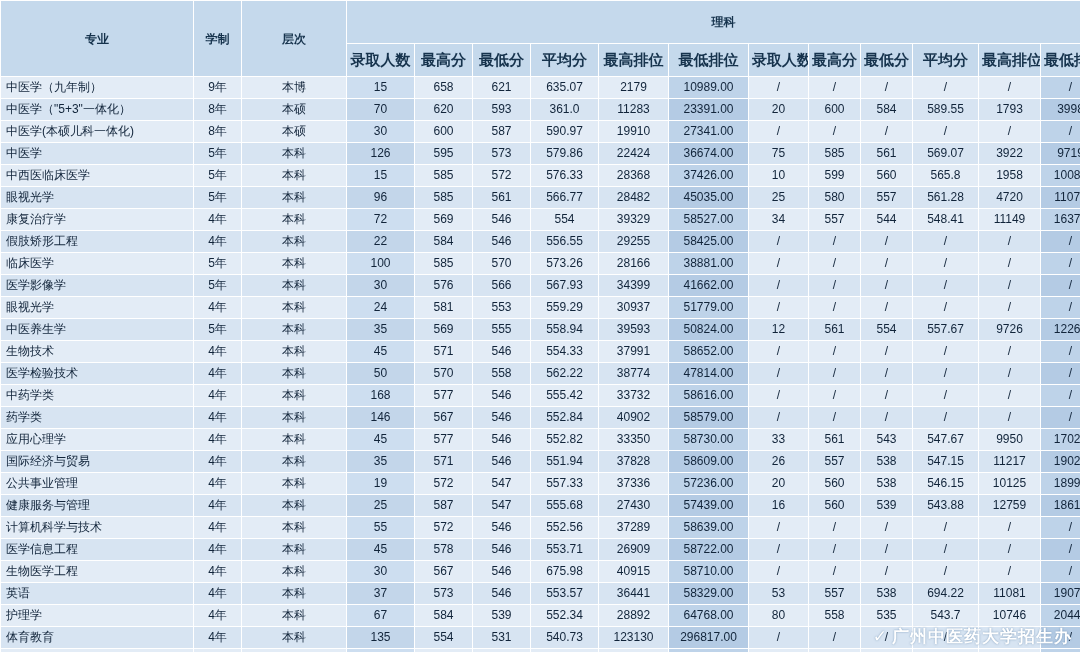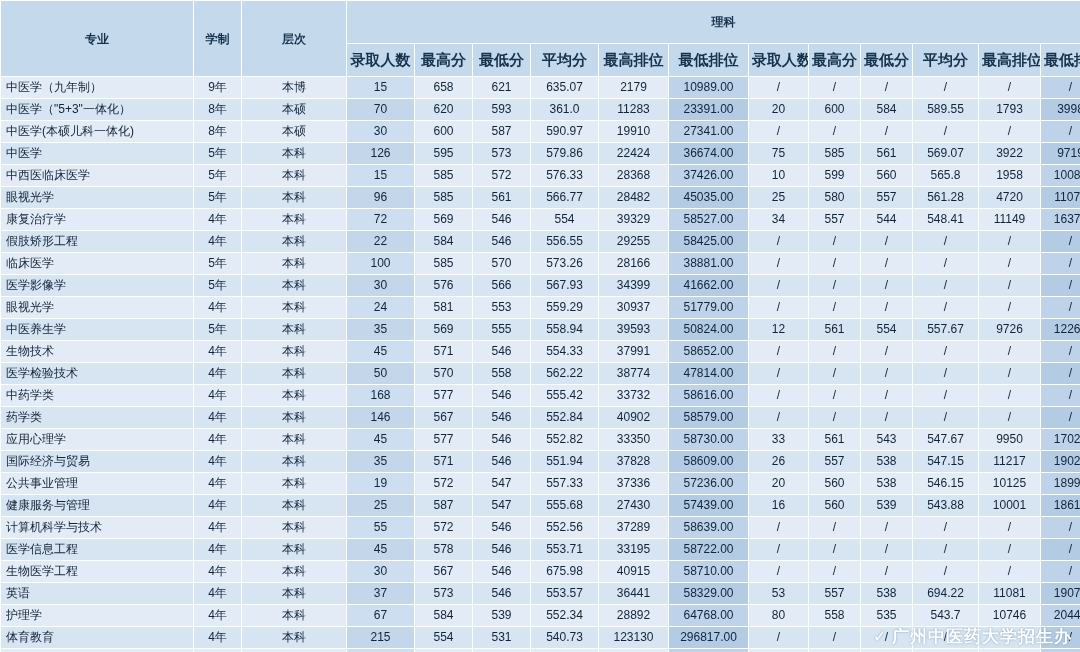--- a/index.html
+++ b/index.html
@@ -474,21 +474,21 @@
         <td class="nums">25</td>
         <td>587</td>
         <td>547</td>
         <td>555.68</td>
         <td>27430</td>
         <td class="dark">57439.00</td>
         <td>16</td>
         <td>560</td>
         <td>539</td>
         <td>543.88</td>
-        <td>10001</td>
+        <td>12759</td>
         <td class="dark">18617</td>
       </tr>
       <tr>
         <td class="major">计算机科学与技术</td>
         <td>4年</td>
         <td>本科</td>
         <td class="nums">55</td>
         <td>572</td>
         <td>546</td>
         <td>552.56</td>
@@ -502,21 +502,21 @@
         <td class="dark">/</td>
       </tr>
       <tr>
         <td class="major">医学信息工程</td>
         <td>4年</td>
         <td>本科</td>
         <td class="nums">45</td>
         <td>578</td>
         <td>546</td>
         <td>553.71</td>
-        <td>33195</td>
+        <td>26909</td>
         <td class="dark">58722.00</td>
         <td>/</td>
         <td>/</td>
         <td>/</td>
         <td>/</td>
         <td>/</td>
         <td class="dark">/</td>
       </tr>
       <tr>
         <td class="major">生物医学工程</td>
@@ -566,21 +566,21 @@
         <td>558</td>
         <td>535</td>
         <td>543.7</td>
         <td>10746</td>
         <td class="dark">20442</td>
       </tr>
       <tr>
         <td class="major">体育教育</td>
         <td>4年</td>
         <td>本科</td>
-        <td class="nums">215</td>
+        <td class="nums">135</td>
         <td>554</td>
         <td>531</td>
         <td>540.73</td>
         <td>123130</td>
         <td class="dark">296817.00</td>
         <td>/</td>
         <td>/</td>
         <td>/</td>
         <td>/</td>
         <td>/</td>

